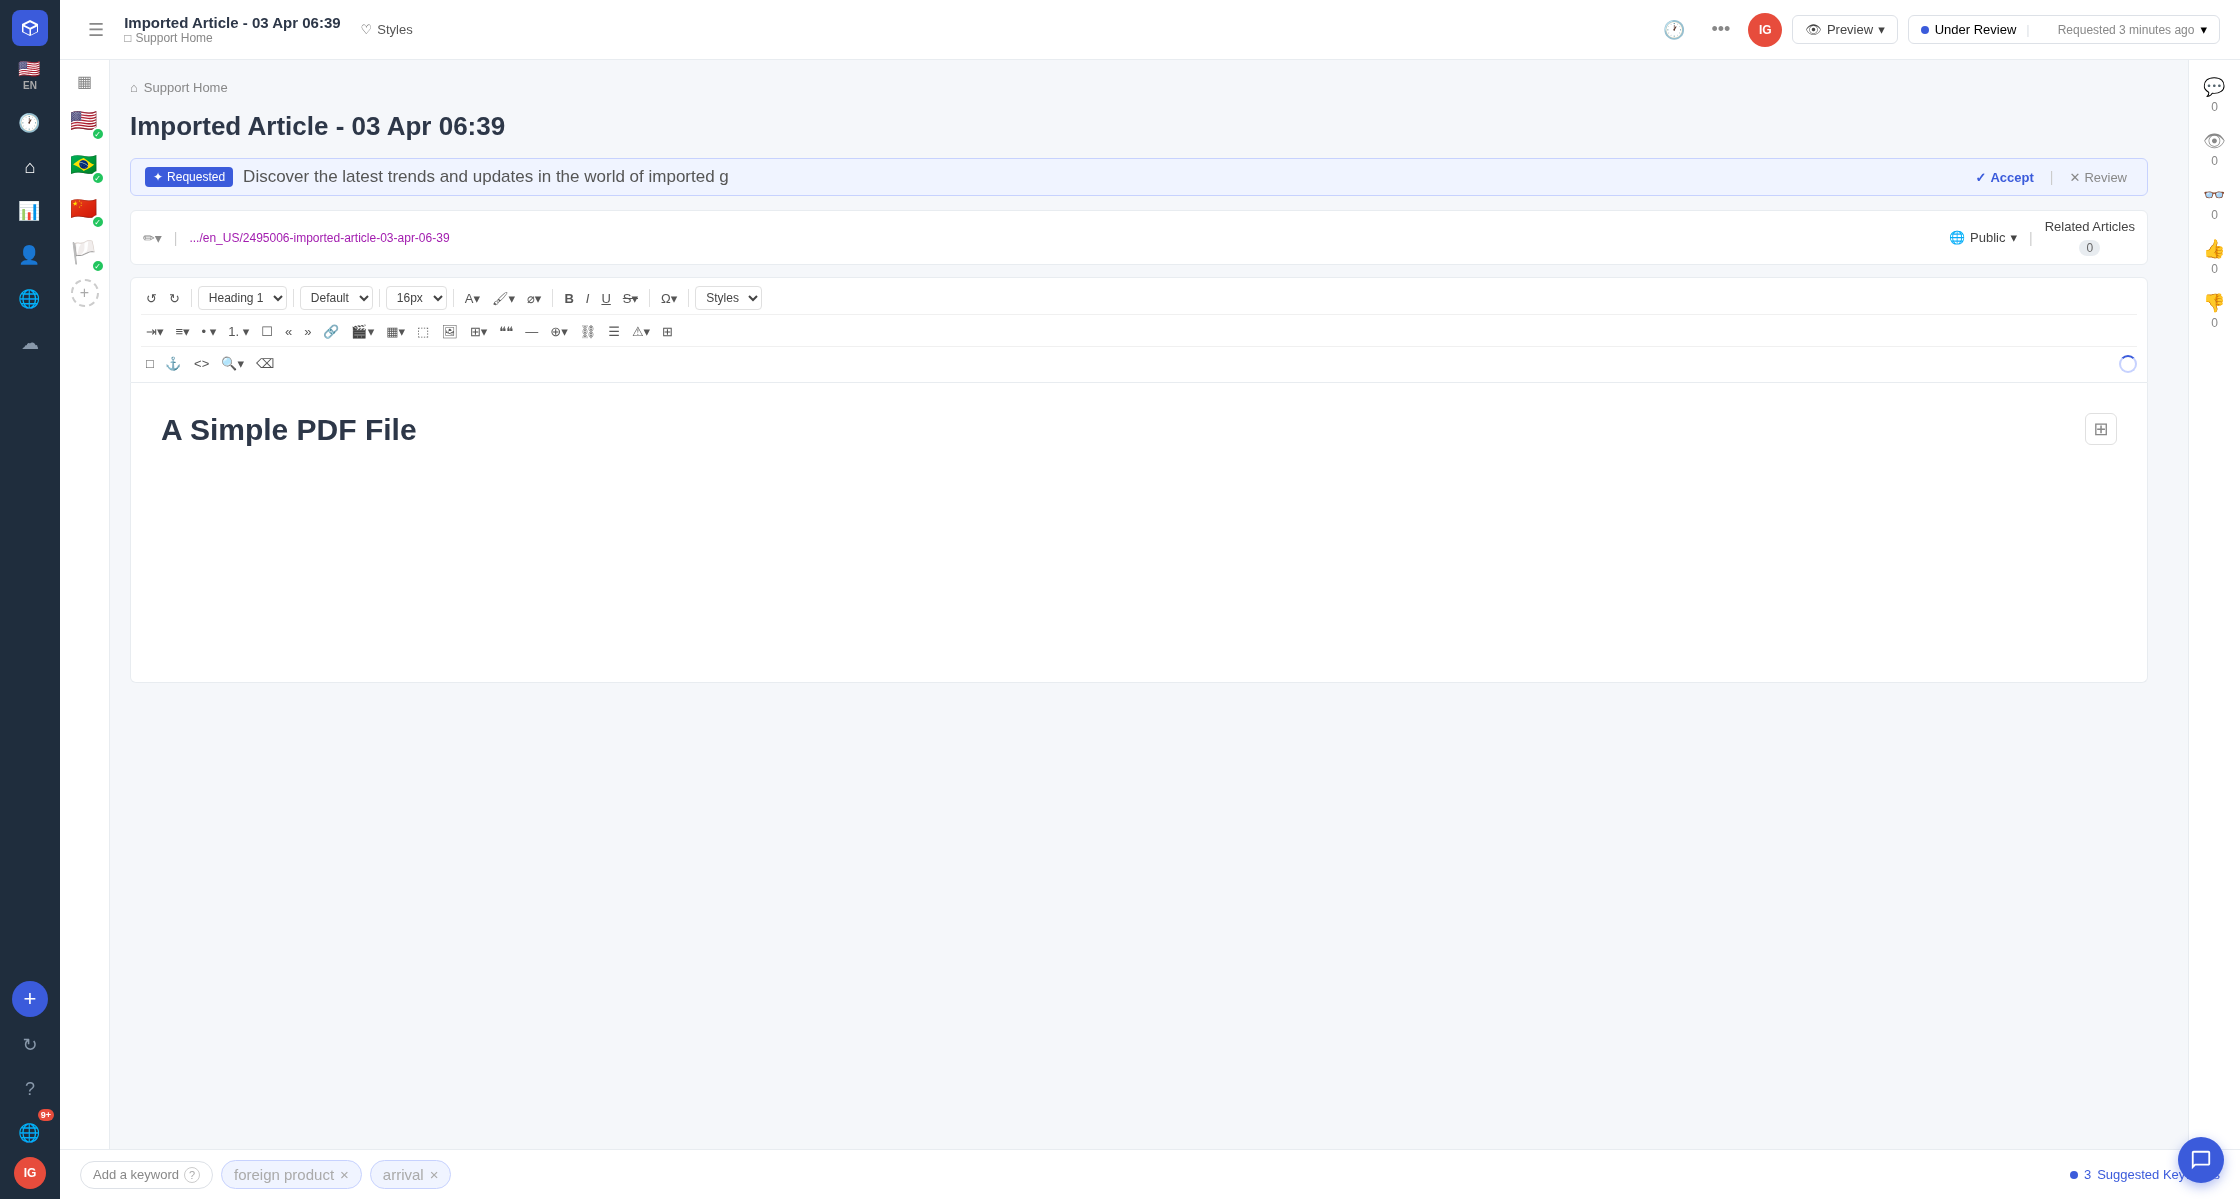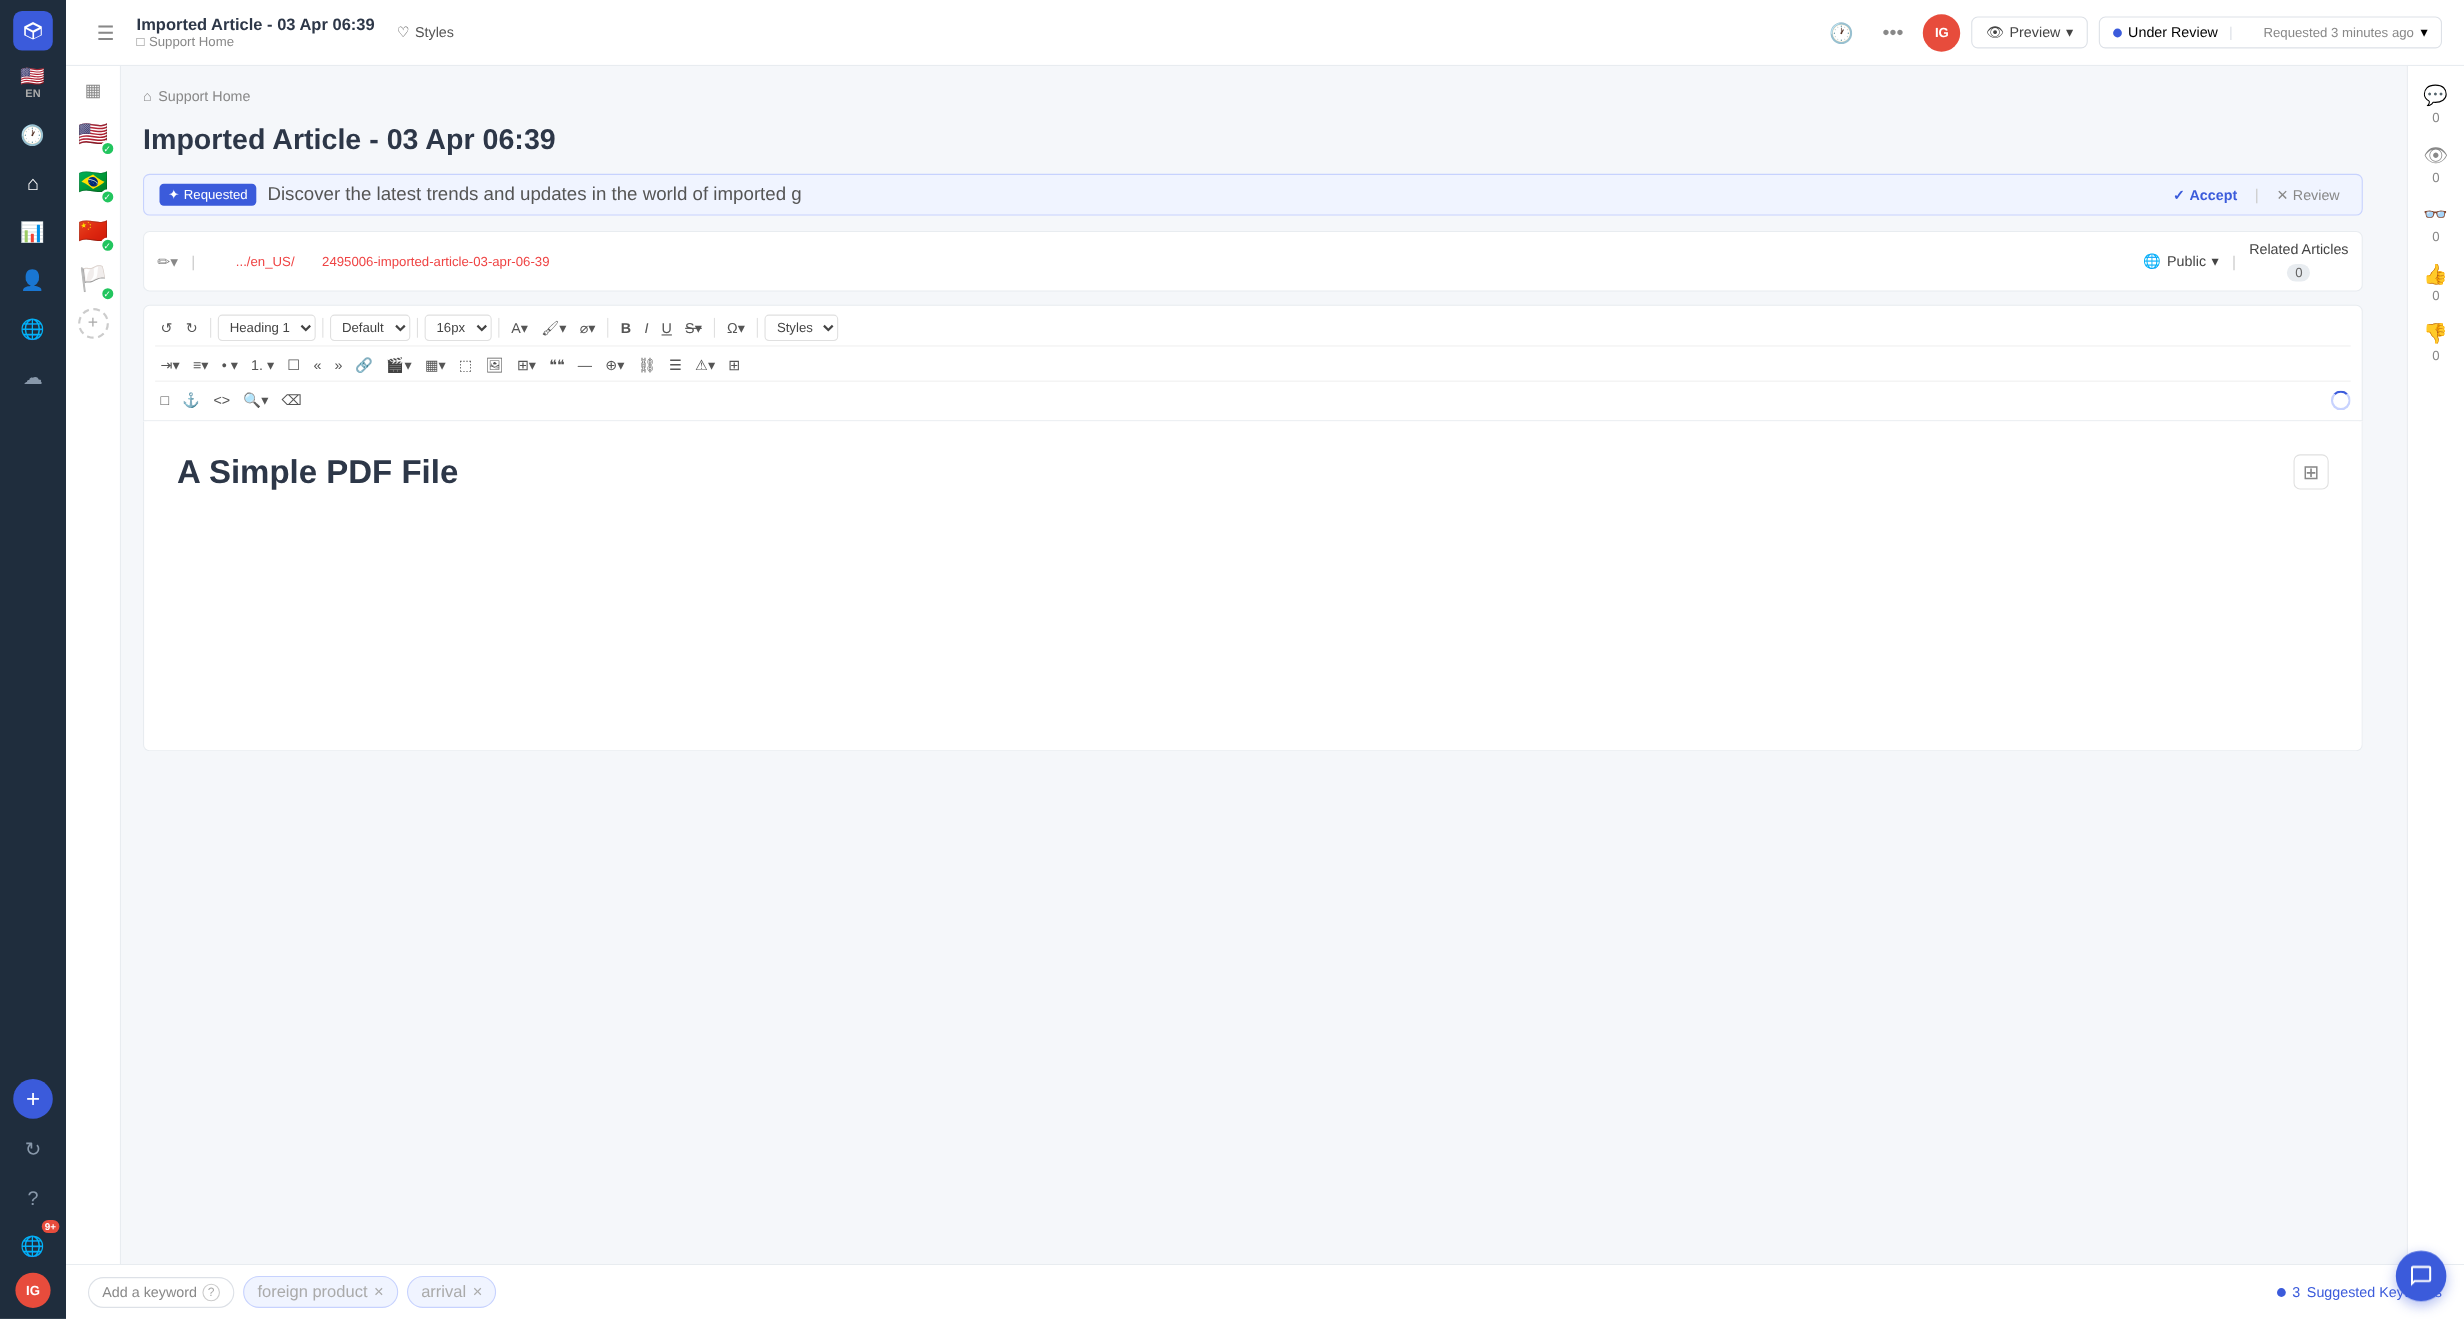--- a/index.html
+++ b/index.html
@@ -239,21 +239,21 @@
     .meta-bar {
       display: flex; align-items: center; gap: 12px;
       margin-bottom: 12px;
       padding: 8px 12px;
       background: white;
       border: 1px solid #e8ecf0;
       border-radius: 6px;
     }
     .meta-edit-icon { color: #888; font-size: 14px; cursor: pointer; }
     .meta-url { color: #3b5bdb; font-size: 12px; }
-    .meta-url span { color: #ef4444; margin-left: 25px; }
+    .meta-url span { color: #a21caf; }
     .meta-spacer { flex: 1; }
     .meta-public {
       display: flex; align-items: center; gap: 5px;
       color: #444; font-size: 13px; cursor: pointer;
     }
     .meta-related {
       display: flex; align-items: center; gap: 6px;
       color: #444; font-size: 13px; cursor: pointer; flex-direction: column;
     }
     .meta-count {

